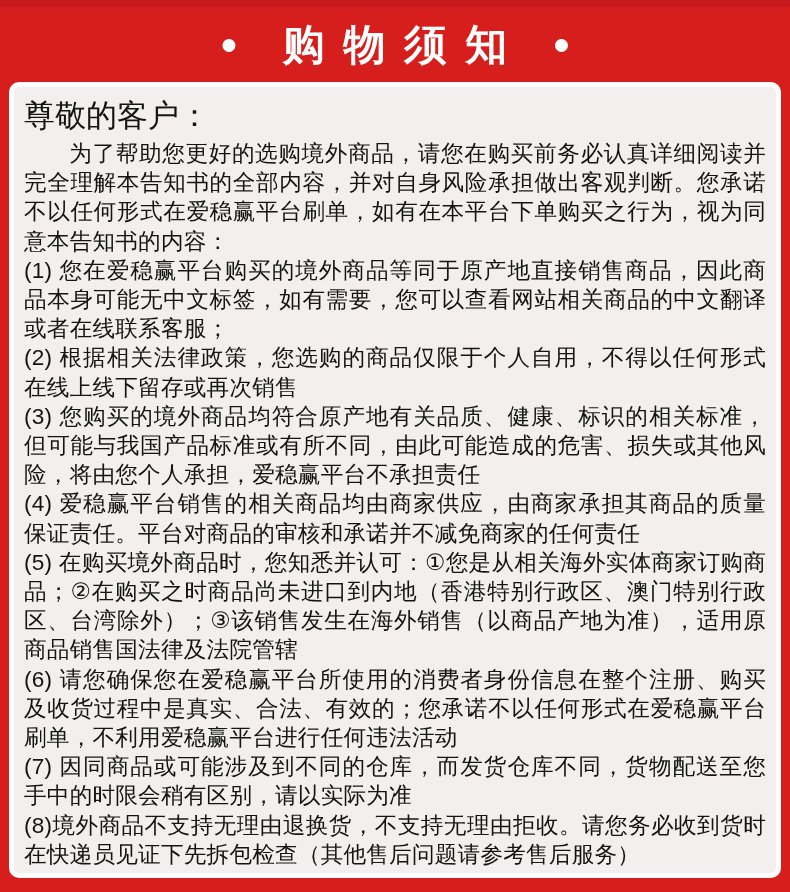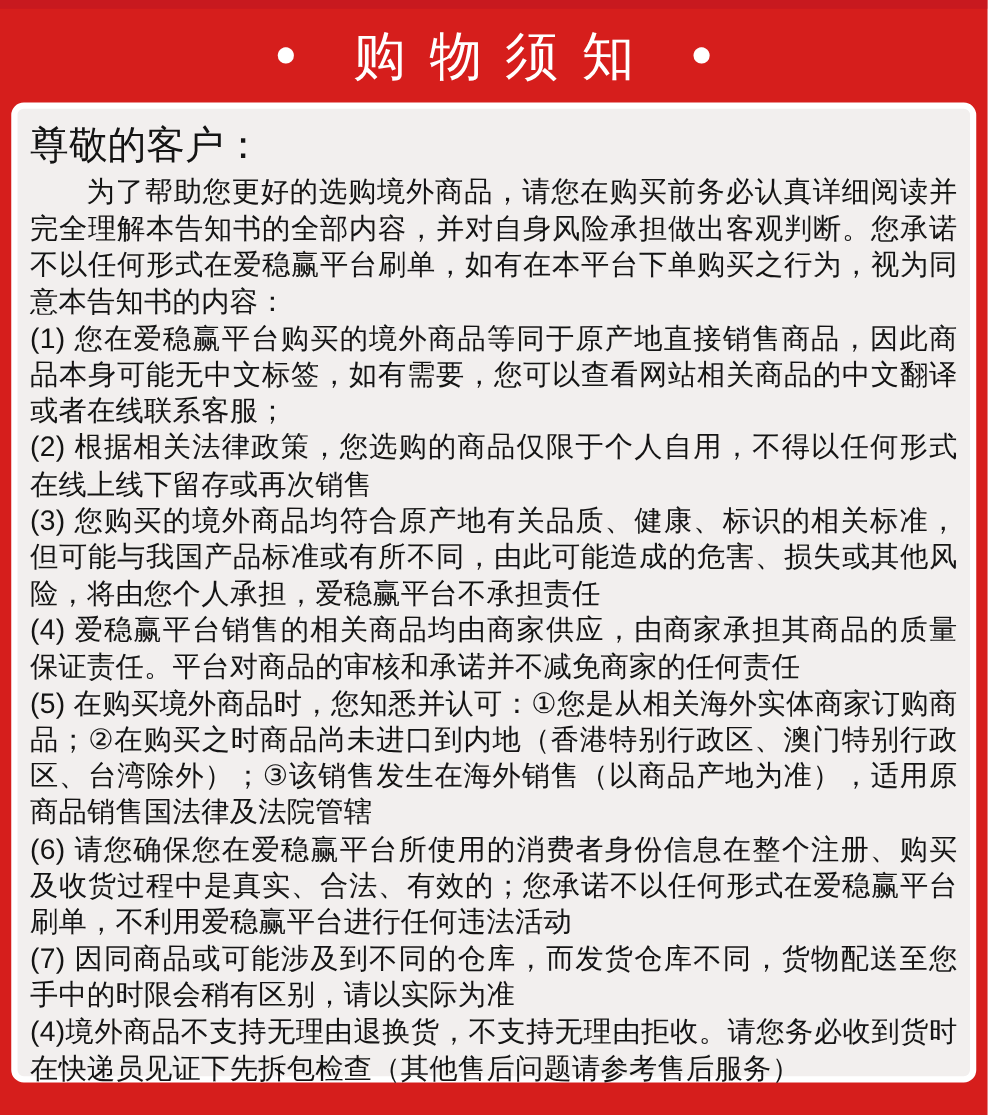--- a/index.html
+++ b/index.html
@@ -21,39 +21,39 @@
     height: 75px;
     display: flex;
     align-items: center;
     justify-content: center;
     gap: 26px;
   }
   .banner-title {
     margin: 0;
     color: #FFFFFF;
     font-size: 42px;
-    font-weight: 400;
+    font-weight: 700;
     letter-spacing: 0.45em;
     text-indent: 0.45em; 
     line-height: 1;
     white-space: nowrap;
   }
   .dot {
     color: #FFFFFF;
     font-size: 30px;
     line-height: 1;
     transform: translateY(-1px);
   }
   .panel {
     margin: 0 9px;
     height: 766px;
     background: #F2EFEE;
     border: 5px solid #FFFFFF;
     border-radius: 10px;
-    padding: 8px 10px 0 10px;
+    padding: 8px 10px 12px 10px;
     box-sizing: content-box;
     color: #141414;
   }
   .greeting {
     margin: 2px 0 4px 0;
     font-size: 31px;
     font-weight: 400;
     line-height: 38px;
   }
   .panel p {
@@ -81,14 +81,14 @@
 <main class="panel">
   <h2 class="greeting">尊敬的客户：</h2>
   <p class="intro">为了帮助您更好的选购境外商品，请您在购买前务必认真详细阅读并完全理解本告知书的全部内容，并对自身风险承担做出客观判断。您承诺不以任何形式在爱稳赢平台刷单，如有在本平台下单购买之行为，视为同意本告知书的内容：</p>
   <p class="item">(1) 您在爱稳赢平台购买的境外商品等同于原产地直接销售商品，因此商品本身可能无中文标签，如有需要，您可以查看网站相关商品的中文翻译或者在线联系客服；</p>
   <p class="item">(2) 根据相关法律政策，您选购的商品仅限于个人自用，不得以任何形式在线上线下留存或再次销售</p>
   <p class="item">(3) 您购买的境外商品均符合原产地有关品质、健康、标识的相关标准，但可能与我国产品标准或有所不同，由此可能造成的危害、损失或其他风险，将由您个人承担，爱稳赢平台不承担责任</p>
   <p class="item">(4) 爱稳赢平台销售的相关商品均由商家供应，由商家承担其商品的质量保证责任。平台对商品的审核和承诺并不减免商家的任何责任</p>
   <p class="item">(5) 在购买境外商品时，您知悉并认可：①您是从相关海外实体商家订购商品；②在购买之时商品尚未进口到内地（香港特别行政区、澳门特别行政区、台湾除外）；③该销售发生在海外销售（以商品产地为准），适用原商品销售国法律及法院管辖</p>
   <p class="item">(6) 请您确保您在爱稳赢平台所使用的消费者身份信息在整个注册、购买及收货过程中是真实、合法、有效的；您承诺不以任何形式在爱稳赢平台刷单，不利用爱稳赢平台进行任何违法活动</p>
   <p class="item">(7) 因同商品或可能涉及到不同的仓库，而发货仓库不同，货物配送至您手中的时限会稍有区别，请以实际为准</p>
-  <p class="item">(4)境外商品不支持无理由退换货，不支持无理由拒收。请您务必收到货时在快递员见证下先拆包检查（其他售后问题请参考售后服务）</p>
+  <p class="item">(8)境外商品不支持无理由退换货，不支持无理由拒收。请您务必收到货时在快递员见证下先拆包检查（其他售后问题请参考售后服务）</p>
 </main>
 
 </body></html>

